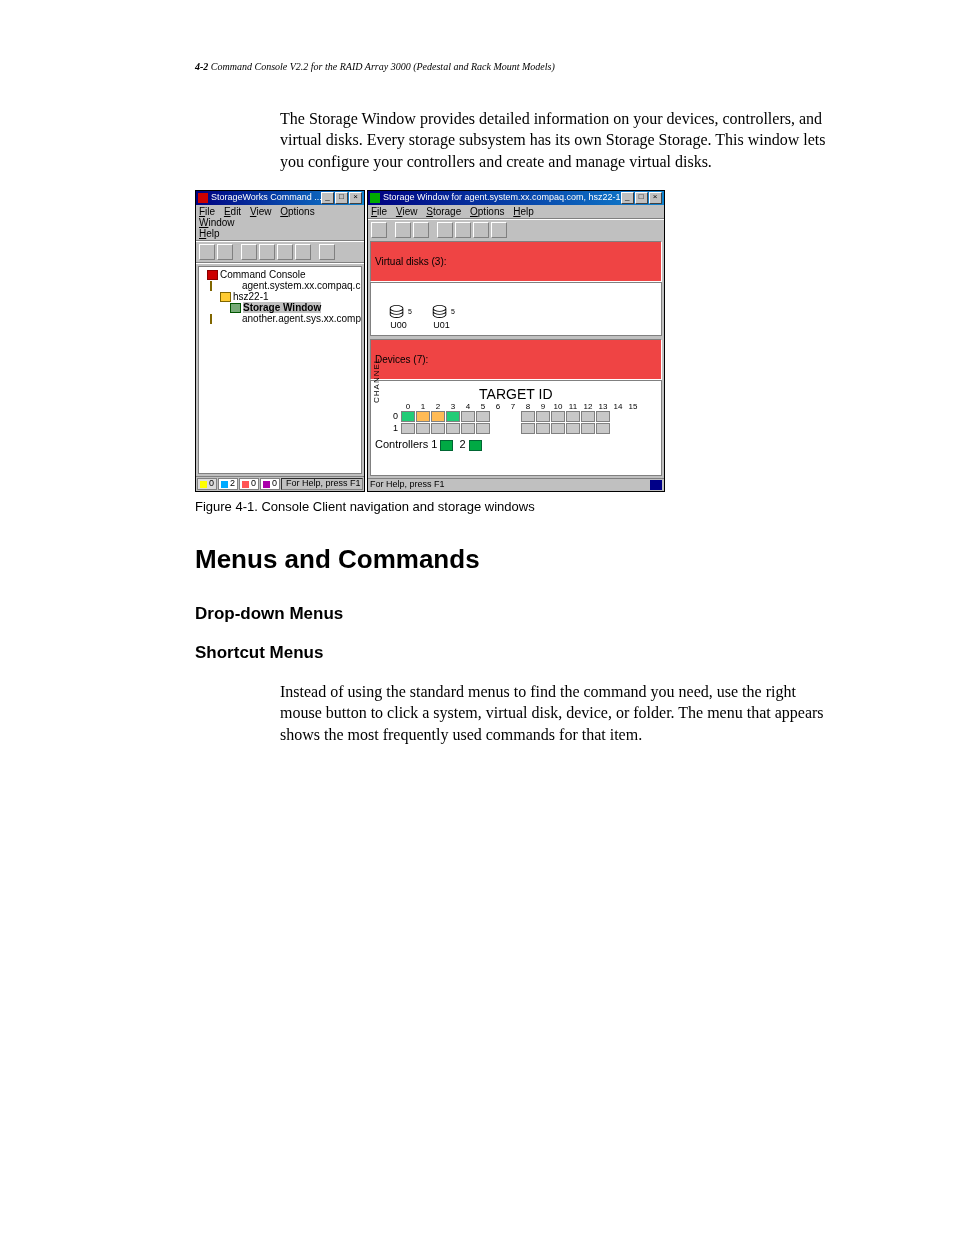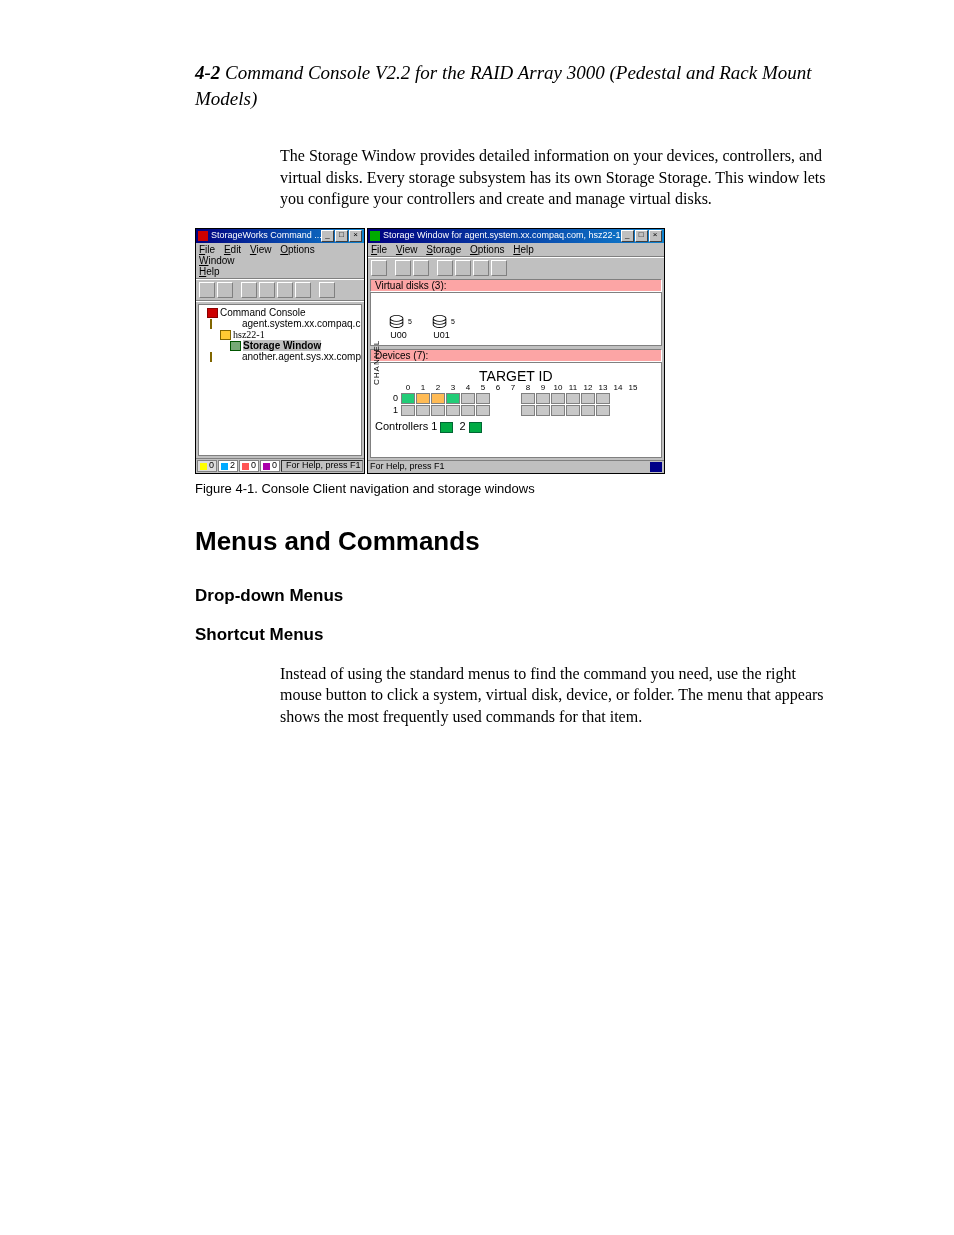--- a/index.html
+++ b/index.html
@@ -6,21 +6,21 @@
     font-family: "Times New Roman", Times, serif;
     font-size: 16px;
     color: #000;
     background: #fff;
     margin: 0;
     padding: 60px 115px 60px 195px;
     line-height: 1.35;
   }
   .runhead {
     font-style: italic;
-    font-size: 19px;
+    font-size: 10px;
     margin-bottom: 34px;
   }
   .runhead .page {
     font-weight: bold;
   }
   .bodyblock {
     margin-left: 85px;
   }
   .para {
     margin-bottom: 18px;
@@ -112,37 +112,37 @@
     box-sizing: border-box;
     display:flex; align-items:center; justify-content:center;
   }
   .tgap { width: 4px; }
   .tree {
     background: #fff; border: 1px solid #808080; margin: 2px; padding: 2px 1px;
     flex: 1; font-size: 10px; overflow: hidden;
   }
   .node { white-space: nowrap; padding: 0 7px; display:flex; align-items:center; gap:2px;}
   .ind1 { padding-left: 10px; gap: 30px; }
-  .ind2 { padding-left: 20px; font-family: Liberation Serif, serif; }
+  .ind2 { padding-left: 20px; }
   .ind3 { padding-left: 30px; font-weight: bold; }
   .fico { width:9px; height:8px; background:#ffcc33; border:1px solid #806600; }
   .pico { width:9px; height:8px; background:#c00; border:1px solid #800; }
   .sico { width:9px; height:8px; background:#7a7; border:1px solid #050; }
   .sel { background:#c0c0c0; }
   .status {
     background:#c0c0c0; display:flex; font-size:9px; border-top:1px solid #808080;
     align-items:center; padding:1px;
   }
   .sbox { border:1px solid #808080; background:#fff; padding:0 2px; margin-right:1px; display:flex; align-items:center; gap:2px;}
   .sbox.f0 { background:#dcdcdc;}
   .dot { width:7px;height:7px; }
   .dot.g{background:#ff0;} .dot.b{background:#0af;} .dot.r{background:#f55;} .dot.x{background:#a0a;}
   .sfill { flex:1; padding-left:4px; border:1px inset #808080; background:#c0c0c0;}
   .rpanelabel {
-    background:#fca5a5; padding:0 4px; font-size:10px; border:1px solid #808080;
+    background:#ef4444; padding:14px 4px; font-size:10px; border:1px solid #808080;
     border-right-color:#fff; border-bottom-color:#fff; margin:1px 2px 0 2px;
   }
   .rpane {
     background:#fff; border:1px solid #808080; margin:0 2px 2px 2px; padding:4px;
   }
   .vd { height:44px; display:flex; gap:24px; padding-left:14px; align-items:flex-end;}
   .disk { display:flex; flex-direction:column; align-items:center; font-size:9px;}
   .dglyph { font-size:18px; line-height:1; }
   .sub5 { font-size:7px; position:relative; top:-4px; left:4px;}
   .dev { height:86px; position:relative; font-size:8px;}

